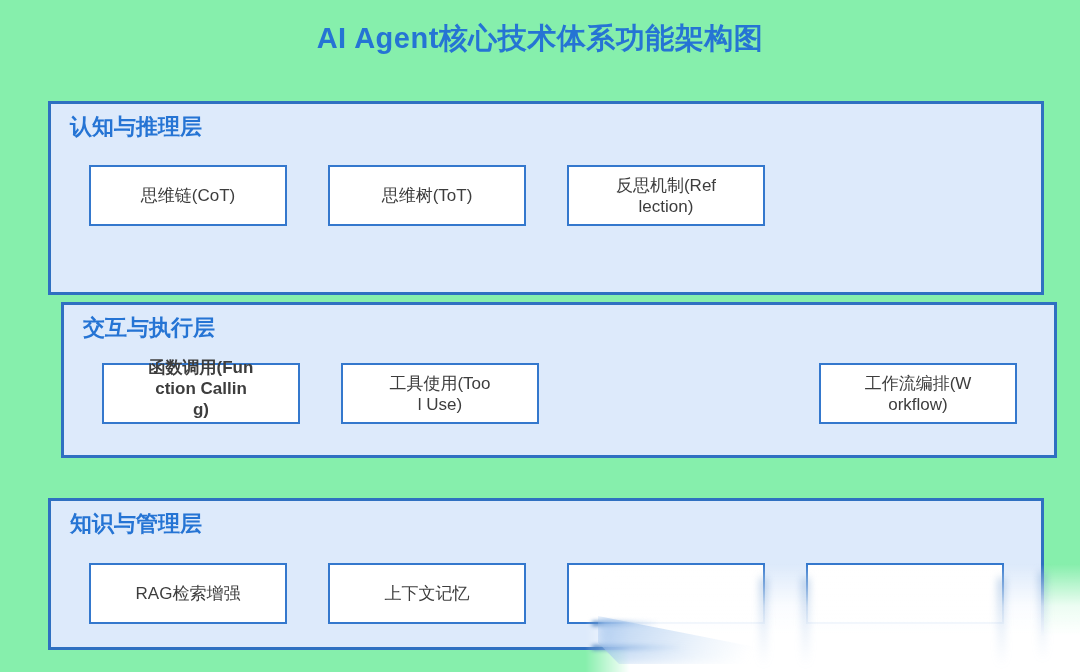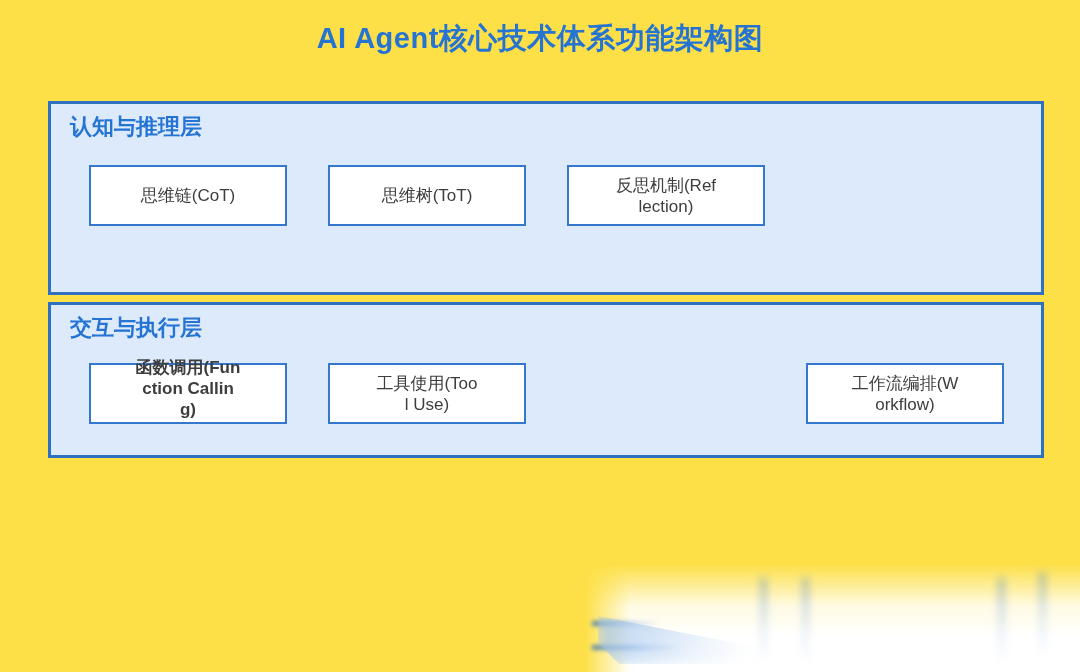--- a/index.html
+++ b/index.html
@@ -1,24 +1,24 @@
 <!DOCTYPE html>
 <html><head>
 <meta charset="utf-8">
 <style>
   html,body{margin:0;padding:0;background:#ffffff;}
   body{width:1080px;height:672px;overflow:hidden;font-family:"Liberation Sans","DejaVu Sans",sans-serif;}
-  .canvas{position:relative;width:1080px;height:672px;background:#fde047;overflow:hidden;}
+  .canvas{position:relative;width:1080px;height:672px;background:#86efac;overflow:hidden;}
 
   .title{position:absolute;top:20px;left:0;width:1080px;margin:0;text-align:center;
          font-size:29px;line-height:36px;font-weight:bold;color:#2574d4;letter-spacing:.5px;}
 
   .layer{position:absolute;left:48px;width:996px;background:#ddeafb;border:3px solid #2f70c1;box-sizing:border-box;}
   .layer-0{top:101px;height:194px;}
-  .layer-1{top:302px;height:156px;}
+  .layer-1{top:302px;height:156px;margin-left:13px;}
   .layer-2{top:498px;height:152px;}
 
   .layer-header{position:absolute;left:19px;top:8px;font-size:22px;font-weight:bold;color:#2574d4;}
 
   .node{position:absolute;width:198px;height:61px;background:#ffffff;border:2px solid #3478cd;
         box-sizing:border-box;display:flex;align-items:center;justify-content:center;text-align:center;}
   .layer-0 .node{top:61px;}
   .layer-1 .node{top:58px;}
   .layer-2 .node{top:62px;}
   .col0{left:38px;} .col1{left:277px;} .col2{left:516px;} .col3{left:755px;}
@@ -74,20 +74,35 @@
     <div class="node col1">
       <span class="node-label">工具使用(Too
 l Use)</span>
     </div>
     <div class="node col3">
       <span class="node-label">工作流编排(W
 orkflow)</span>
     </div>
   </section>
 
+  <section class="layer layer-2">
+    <div class="layer-header">知识与管理层</div>
+    <div class="node col0">
+      <span class="node-label">RAG检索增强</span>
+    </div>
+    <div class="node col1">
+      <span class="node-label">上下文记忆</span>
+    </div>
+    <div class="node col2">
+      <span class="node-label"></span>
+    </div>
+    <div class="node col3">
+      <span class="node-label"></span>
+    </div>
+  </section>
 
   <div class="fade-main"></div>
   <div class="streak streak-a"></div>
   <div class="streak streak-b"></div>
   <div class="streak streak-c"></div>
   <div class="streak streak-d"></div>
   <div class="tail tail-a"></div>
   <div class="tail tail-b"></div>
   <div class="wedge"></div>
 

